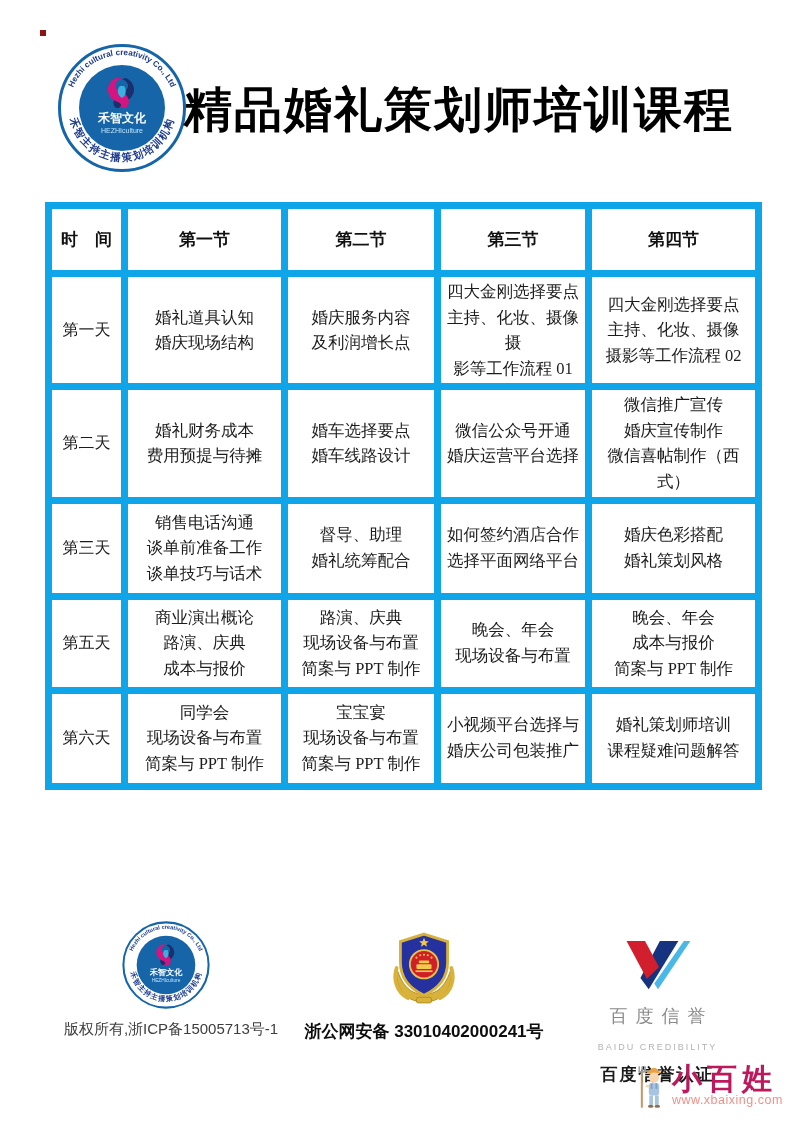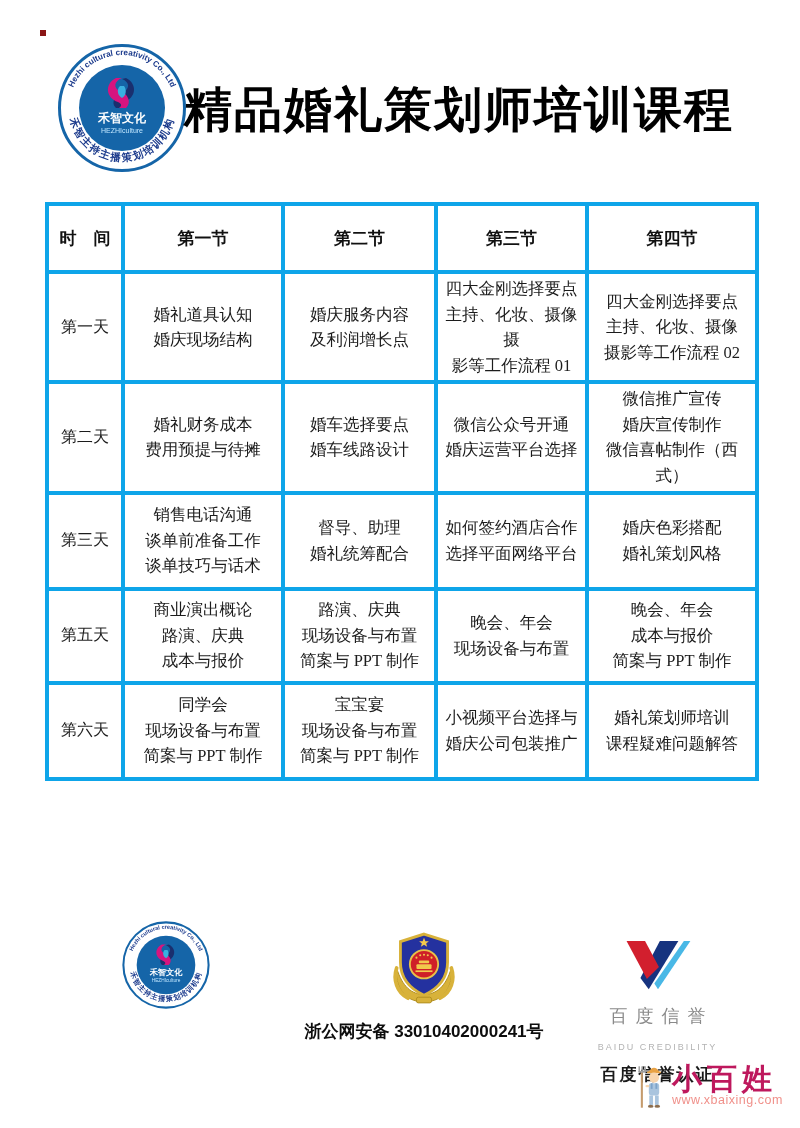--- a/index.html
+++ b/index.html
@@ -21,21 +21,21 @@
   .logo-main { left:56px; top:42px; }
   .logo-foot { left:121px; top:920px; }
 
   
   table.course {
     position:absolute; left:45px; top:202px; width:710px;
     border-collapse:collapse; table-layout:fixed;
     font-family:"Liberation Serif", serif;
   }
   table.course th, table.course td {
-    border:4px solid #0ea5e9; text-align:center; vertical-align:middle;
+    border:7px solid #0ea5e9; text-align:center; vertical-align:middle;
     white-space:pre-line; padding:2px 4px; overflow:hidden;
   }
   table.course th { font-size:17px; font-weight:bold; color:#111; }
   table.course td { font-size:16.5px; color:#1c1c1c; line-height:1.55; }
   table.course td.day { font-size:16px; }
   table.course thead tr { height:68px; }
   table.course tbody tr:nth-child(1){ height:96px; }
   table.course tbody tr:nth-child(2){ height:94px; }
   table.course tbody tr:nth-child(3){ height:96px; }
   table.course tbody tr:nth-child(4){ height:94px; }
@@ -197,20 +197,21 @@
     </text>
     <g>
       <path d="M70,36 C82,42 80,56 68,60 C64,62 64,64 67,66 L60,66 C54,60 60,53 67,50 C74,47 74,40 66,37 Z" fill="#1a2f6e"></path>
       <path d="M60,36 C48,42 50,56 62,60 C66,62 66,64 63,66 L70,66 C76,60 72,52 64,49 C57,46 58,39 66,36 Z" fill="#d6147f"></path>
       <path d="M64,44 C60,48 62,54 66,56 C70,54 71,48 68,44 Z" fill="#3ab0e0"></path>
     </g>
     <text x="66" y="80" text-anchor="middle" font-size="12" font-weight="bold" fill="#ffffff">禾智文化</text>
     <text x="66" y="91" text-anchor="middle" font-size="7" fill="#bfe6ff">HEZHIculture</text>
   </svg>
 
+  <div class="abs copyright-text">版权所有,浙ICP备15005713号-1</div>
 
   <svg class="abs police-badge" width="66" height="80" viewBox="0 0 70 80">
     <path d="M35,76 C13,76 4,58 6,40 C12,60 22,68 35,68 C48,68 58,60 64,40 C66,58 57,76 35,76 Z" fill="#d8b23a" stroke="#b08d20" stroke-width="1"></path>
     <path d="M6,40 C2,52 6,66 18,72 M64,40 C68,52 64,66 52,72" fill="none" stroke="#d8b23a" stroke-width="4" stroke-linecap="round"></path>
     <path d="M35,4 L60,12 L60,34 C60,52 50,62 35,69 C20,62 10,52 10,34 L10,12 Z" fill="#24319f" stroke="#d8b23a" stroke-width="3"></path>
     <polygon points="35,8 36.5,11.6 40.2,11.6 37.3,13.9 38.3,17.4 35,15.3 31.7,17.4 32.7,13.9 29.8,11.6 33.5,11.6" fill="#f2c94c"></polygon>
     <circle cx="35" cy="36" r="15" fill="#cf2028" stroke="#e8c24a" stroke-width="2"></circle>
     <circle cx="27" cy="29" r="1.1" fill="#f2c94c"></circle>
     <circle cx="31" cy="26.5" r="1.1" fill="#f2c94c"></circle>
     <circle cx="35" cy="26" r="1.1" fill="#f2c94c"></circle>

